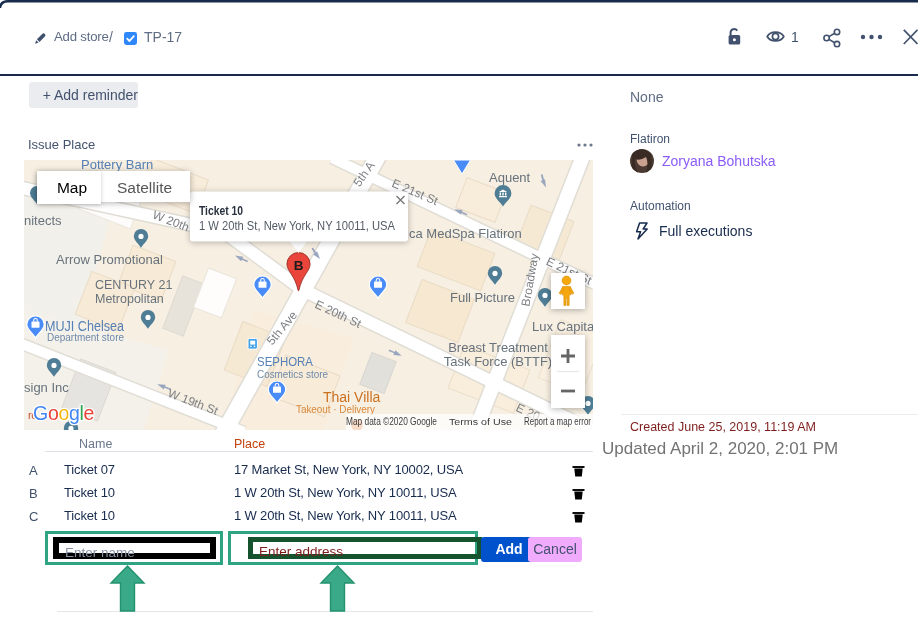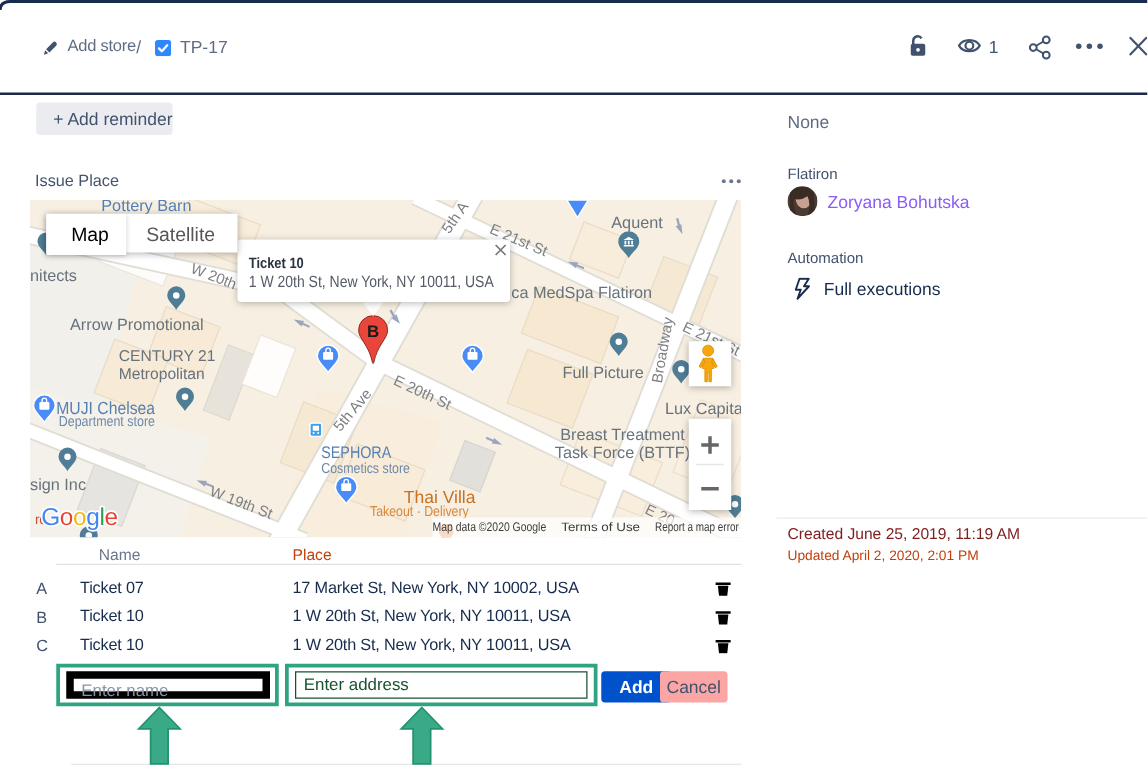--- a/index.html
+++ b/index.html
@@ -300,23 +300,23 @@
     <path d="M2.3,3.6 H10.7 L9.8,11.5 H3.2 Z" fill="#000"></path>
   </svg>
 <svg class="abs" style="left:572px;top:511px;" width="13" height="12" viewBox="0 0 13 12">
     <path d="M0.5,2 H12.5" stroke="#000" stroke-width="1.9"></path>
     <path d="M2.3,3.6 H10.7 L9.8,11.5 H3.2 Z" fill="#000"></path>
   </svg>
 
 <div class="abs" style="left:45px;top:531px;width:178px;height:34px;border:3px solid #2EA482;box-sizing:border-box;"></div>
 <div class="abs" style="left:228px;top:531px;width:250px;height:34px;border:3px solid #2EA482;box-sizing:border-box;"></div>
 <div class="abs" style="left:53px;top:537px;width:163px;height:22px;border:6px solid #000000;box-sizing:border-box;font-size:13.5px;color:#8A94A6;line-height:20px;padding-left:6px;">Enter name</div>
-<div class="abs" style="left:236px;top:537px;width:234px;height:22px;border:1px solid #14532d;box-sizing:border-box;font-size:13.5px;color:#14532d;line-height:20px;padding-left:6px;">Enter address</div>
+<div class="abs" style="left:248px;top:537px;width:234px;height:22px;border:5px solid #14532d;box-sizing:border-box;font-size:13.5px;color:#7f1d1d;line-height:20px;padding-left:6px;">Enter address</div>
 <div class="abs" style="left:481px;top:537px;width:56px;height:25px;background:#0052CC;border-radius:3px;color:#fff;font-size:14px;font-weight:bold;line-height:25px;text-align:center;">Add</div>
-<div class="abs" style="left:528px;top:537px;width:54px;height:25px;background:#fca5a5;border-radius:3px;color:#42526E;font-size:14px;line-height:25px;text-align:center;">Cancel</div>
+<div class="abs" style="left:528px;top:537px;width:54px;height:25px;background:#f0abfc;border-radius:3px;color:#42526E;font-size:14px;line-height:25px;text-align:center;">Cancel</div>
 
 <div class="abs" style="left:57px;top:610.5px;width:536px;height:1.4px;background:#E4E6EA;"></div>
 
 <svg class="abs" style="left:109px;top:565px;" width="37" height="47" viewBox="0 0 37 47">
     <path d="M18.5,1 L35,18 H25.5 V46 H11.5 V18 H2 Z" fill="#39A987" stroke="#23926E" stroke-width="1.4"></path>
   </svg>
 <svg class="abs" style="left:319px;top:565px;" width="37" height="47" viewBox="0 0 37 47">
     <path d="M18.5,1 L35,18 H25.5 V46 H11.5 V18 H2 Z" fill="#39A987" stroke="#23926E" stroke-width="1.4"></path>
   </svg>
 
@@ -335,13 +335,13 @@
     </g>
   </svg>
 <div class="abs" style="left:662px;top:153px;font-size:14px;color:#8b5cf6;">Zoryana Bohutska</div>
 <div class="abs" style="left:630px;top:199px;font-size:12px;color:#42526E;">Automation</div>
 <svg class="abs" style="left:635px;top:222px;" width="13" height="18" viewBox="0 0 13 18">
     <path d="M6.8,1 H12 L8.2,7 H12.2 L3,17 L5.6,9.8 H1.6 L4.6,1 Z" fill="none" stroke="#172B4D" stroke-width="1.5" stroke-linejoin="round"></path>
   </svg>
 <div class="abs" style="left:659px;top:223px;font-size:14px;color:#172B4D;">Full executions</div>
 <div class="abs" style="left:621px;top:414px;width:297px;height:1.4px;background:#EBECF0;"></div>
 <div class="abs" style="left:630px;top:420px;font-size:12.5px;color:#7f1d1d;">Created June 25, 2019, 11:19 AM</div>
-<div class="abs" style="left:630px;top:439px;font-size:11px;color:#c2410c;">Updated April 2, 2020, 2:01 PM</div>
+<div class="abs" style="left:602px;top:439px;font-size:17px;color:#737373;">Updated April 2, 2020, 2:01 PM</div>
 
 </body></html>

